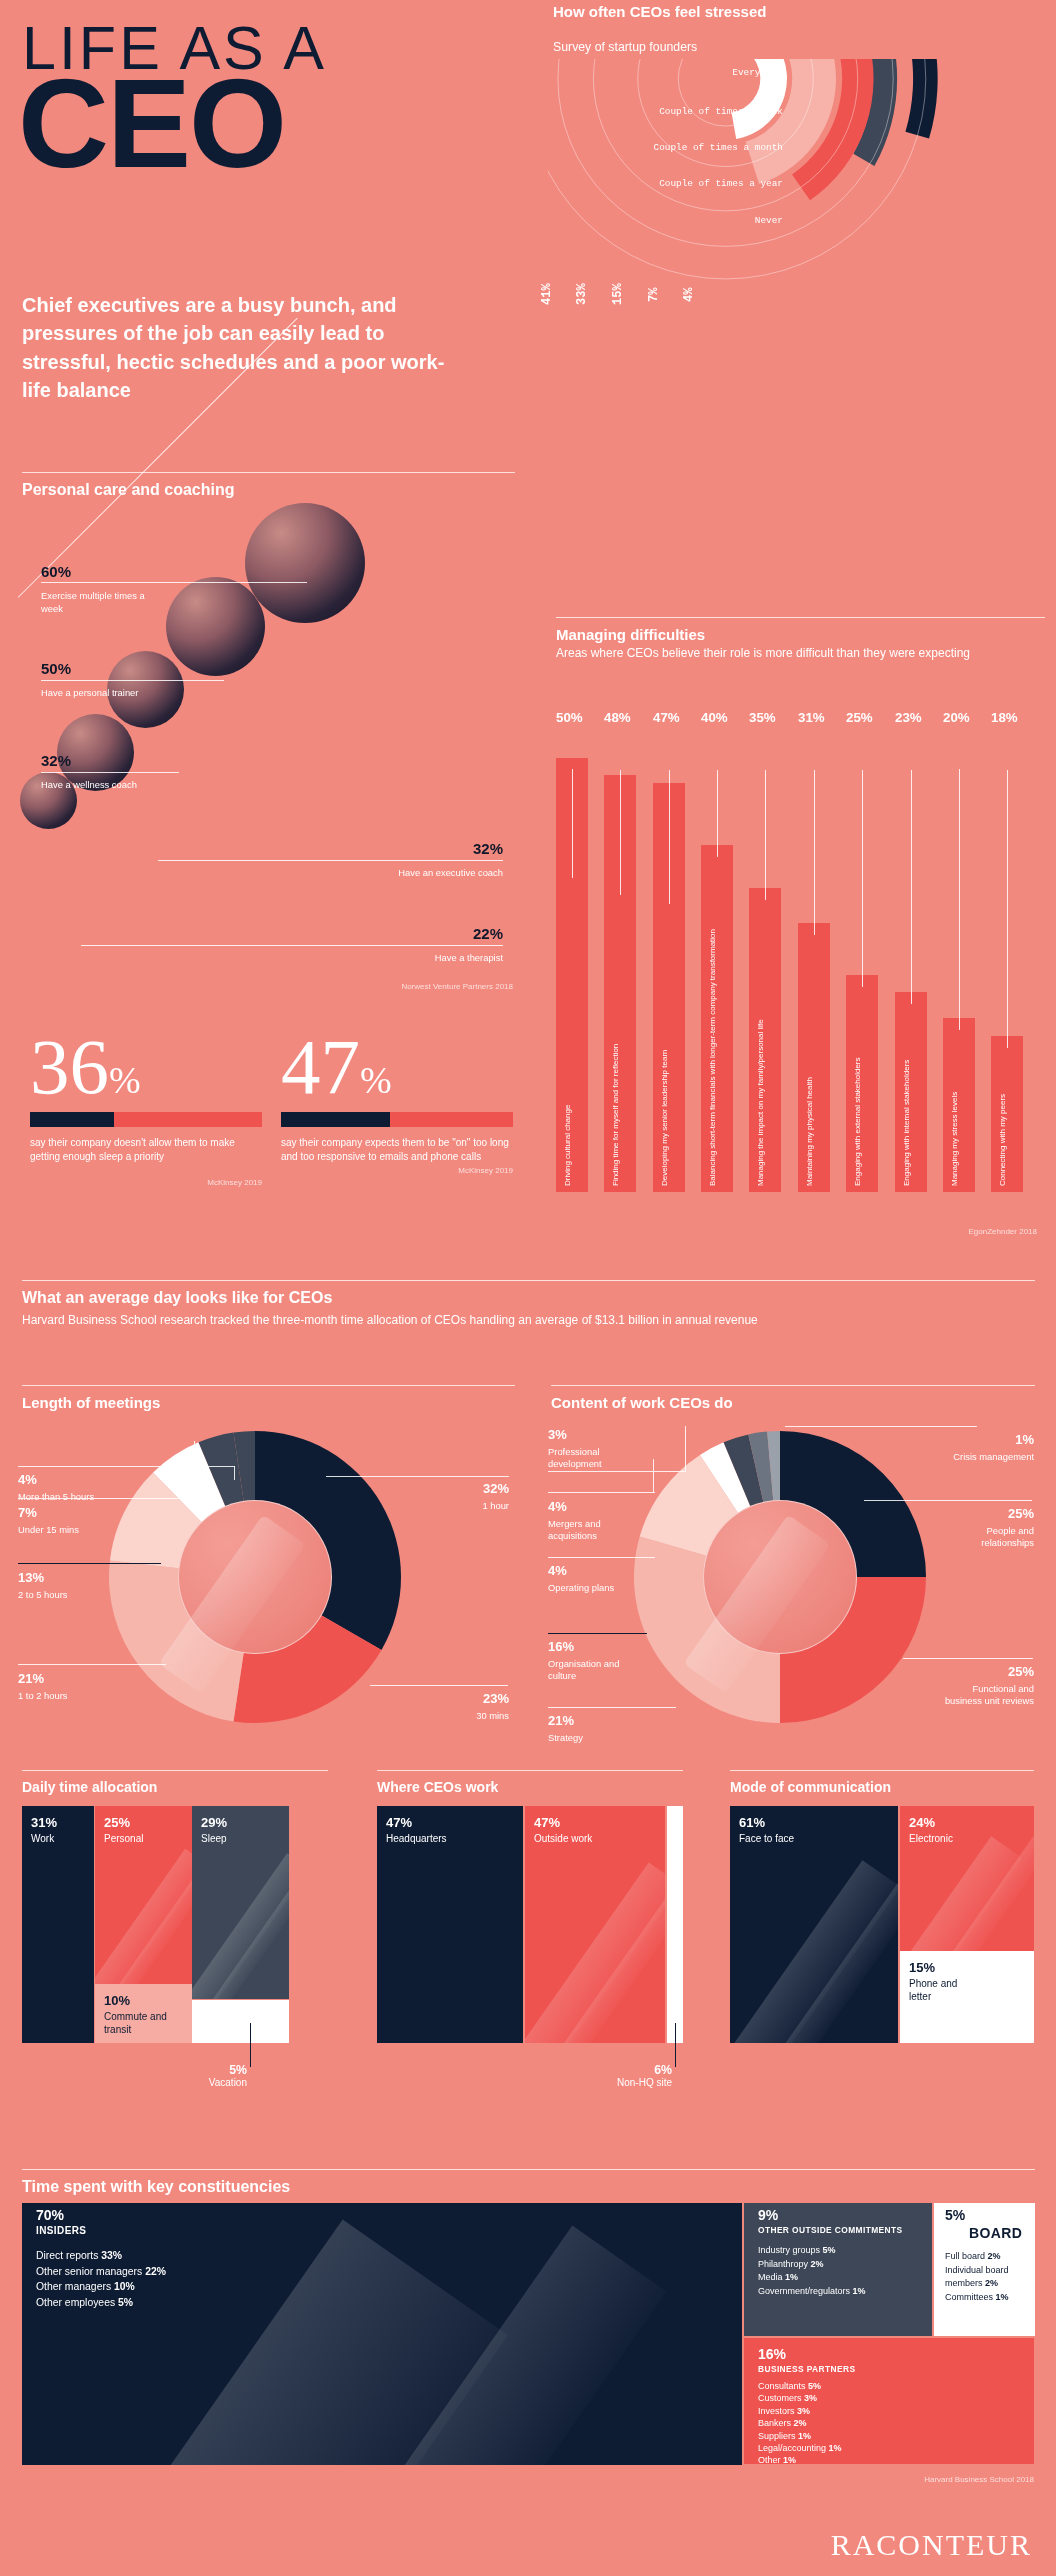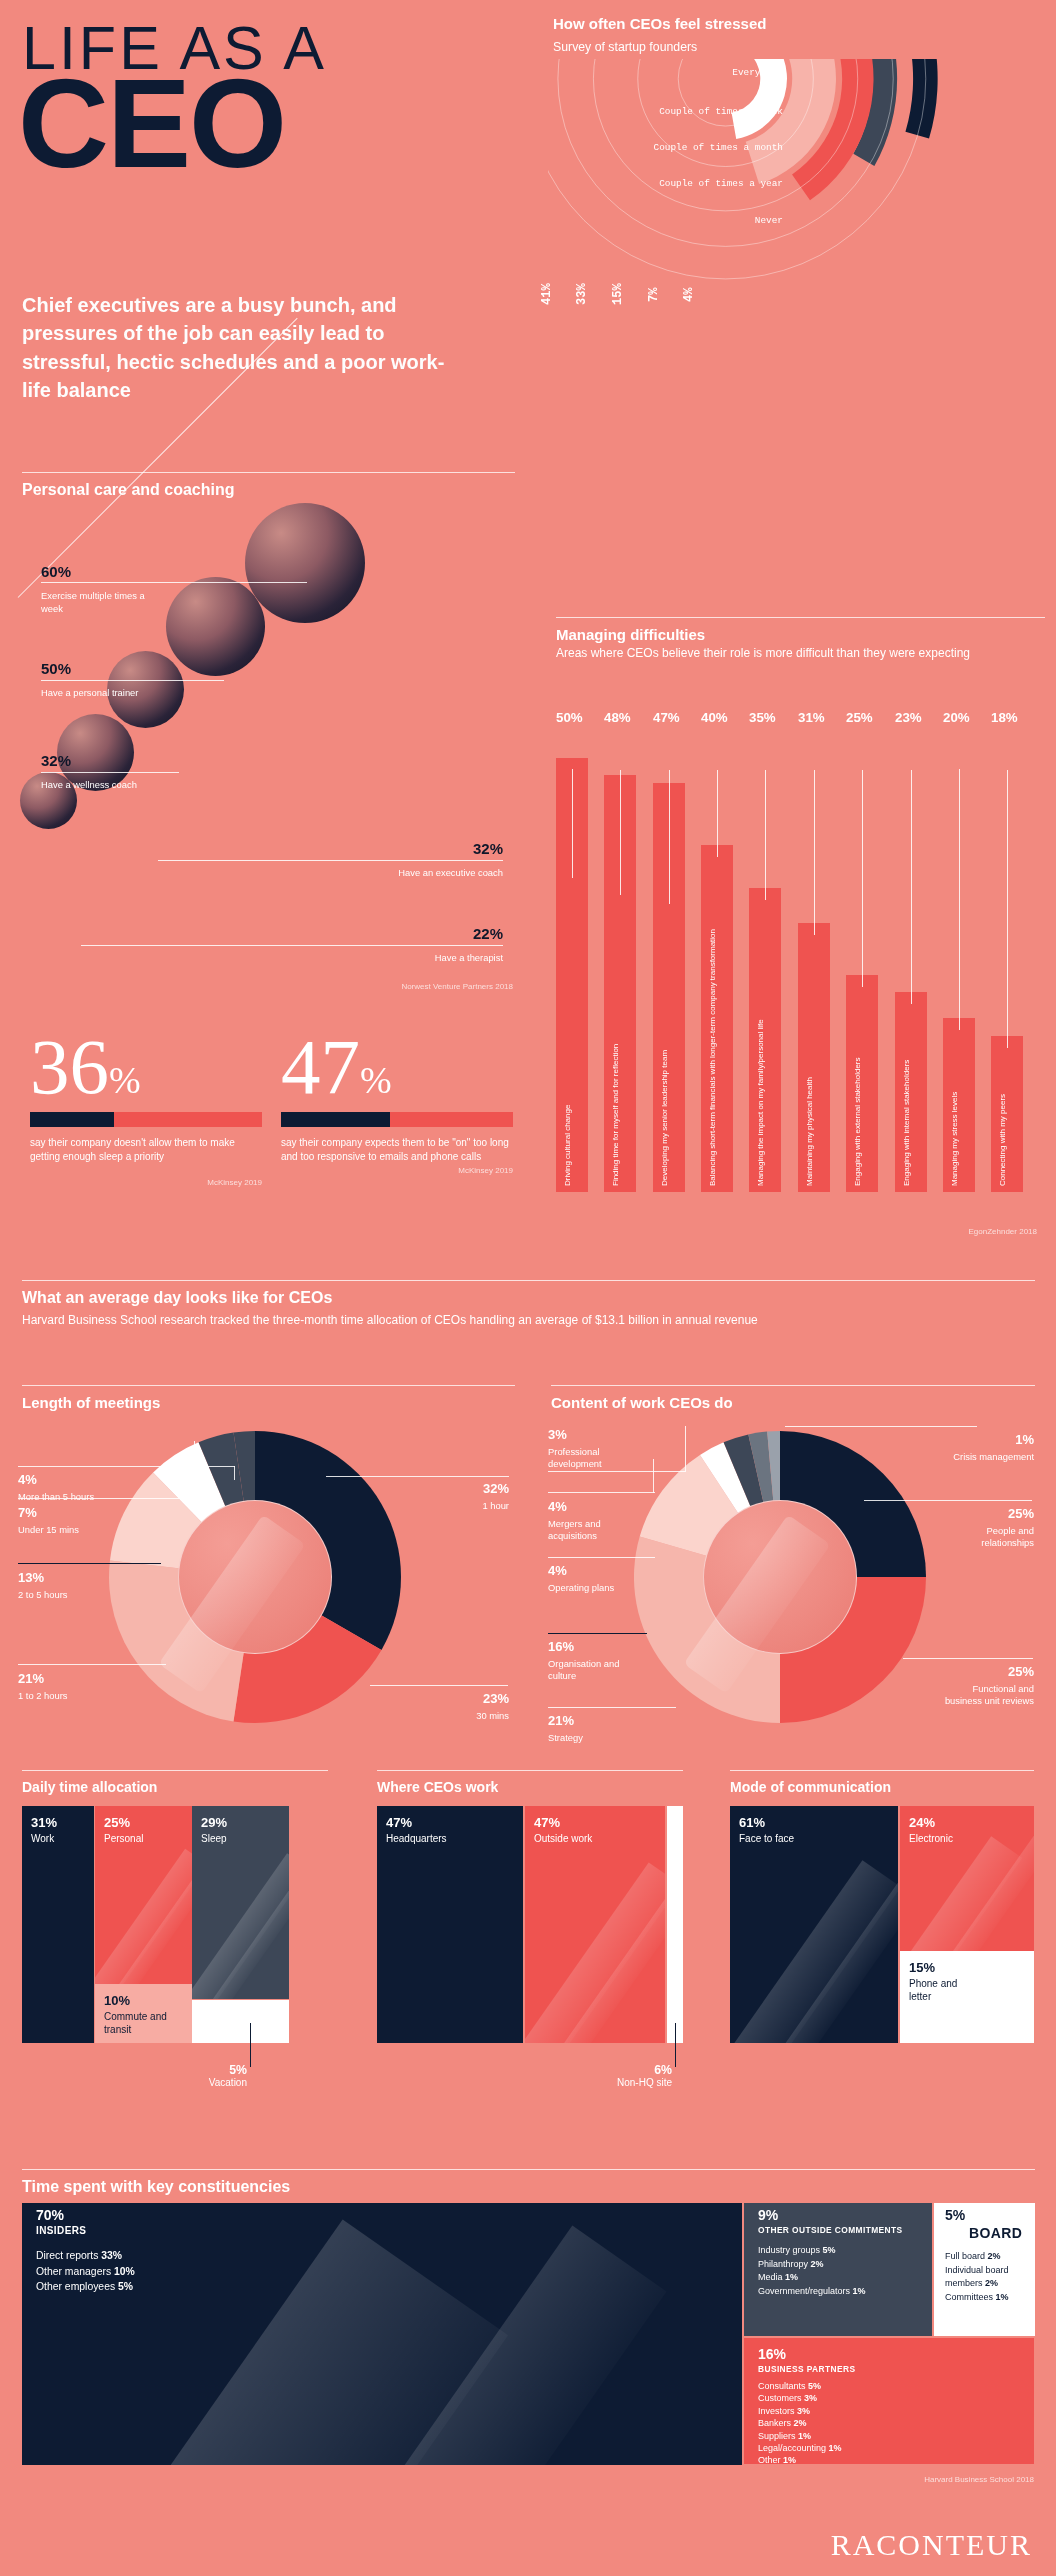--- a/index.html
+++ b/index.html
@@ -29,21 +29,21 @@
     font-size:20px; font-weight:700; line-height:1.42; color:#fdfdfd;
   }
 
   
   .rule { position:absolute; height:1px; background:rgba(255,255,255,.75); }
   .sec-title { position:absolute; font-size:17px; font-weight:700; color:#fff; }
   .sec-sub  { position:absolute; font-size:13.3px; color:#fff; line-height:1.35; font-weight:400;}
   .src { position:absolute; font-size:8px; color:rgba(255,255,255,.72); text-align:right;}
 
   
-  .stress-title { left:553px; top:15px; font-size:15px;}
+  .stress-title { left:553px; top:3px; font-size:15px;}
   .stress-sub   { left:553px; top:39px; font-size:12.3px;}
   .radial-wrap { position:absolute; left:548px; top:59px; width:508px; height:286px;font-family:Liberation Mono, monospace;}
   .rlabel { position:absolute; right:0; font-size:9.4px; color:#fff; text-align:right; white-space:nowrap;}
   .rpct { position:absolute; font-size:12px; font-weight:700; color:#fff;
           transform:rotate(-90deg); transform-origin:left bottom; white-space:nowrap;}
 
   
   .pc-rule { left:22px; top:472px; width:493px; }
   .pc-title { left:22px; top:481px; font-size:16px;}
   .pcitem { position:absolute; }
@@ -484,20 +484,21 @@
 
   <div class="rule cons-rule"></div>
   <div class="sec-title cons-title">Time spent with key constituencies</div>
 
   <div class="cbox sheen" style="left:22px; top:2203px; width:720px; height:262px; background:#0d1b33;">
     <div class="cpad">
       <span class="cnum">70%</span>
       <span class="ccap">INSIDERS</span>
       <ul>
         <li><span>Direct reports</span> <b>33%</b></li>
+        <li><span>Other senior managers</span> <b>22%</b></li>
         <li><span>Other managers</span> <b>10%</b></li>
         <li><span>Other employees</span> <b>5%</b></li>
       </ul>
     </div>
   </div>
 
   <div class="cbox" style="left:744px; top:2203px; width:188px; height:133px; background:#3d4757;">
     <div class="cpad">
       <span class="cnum">9%</span>
       <span class="ccap" style="font-size:8.4px;">OTHER OUTSIDE COMMITMENTS</span>

